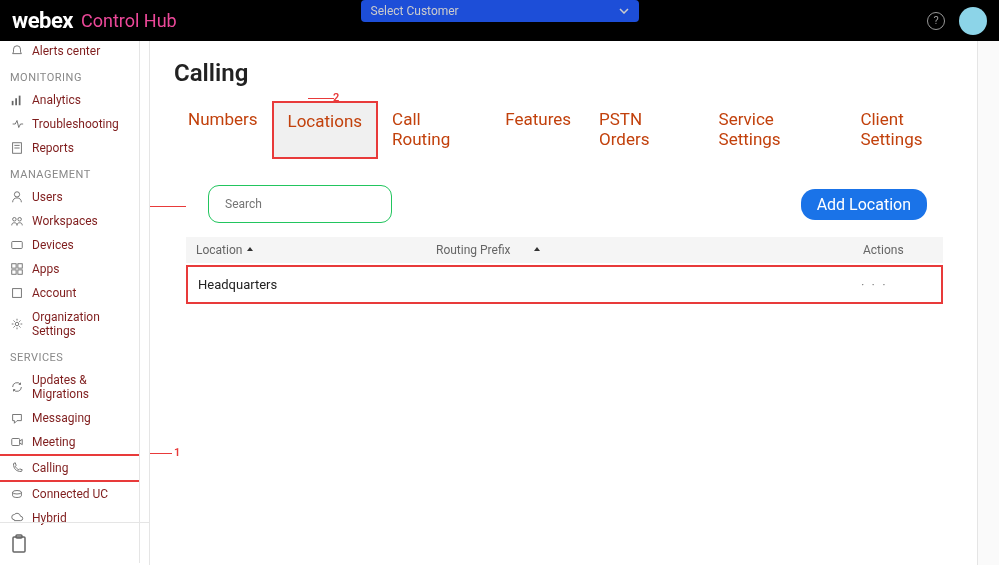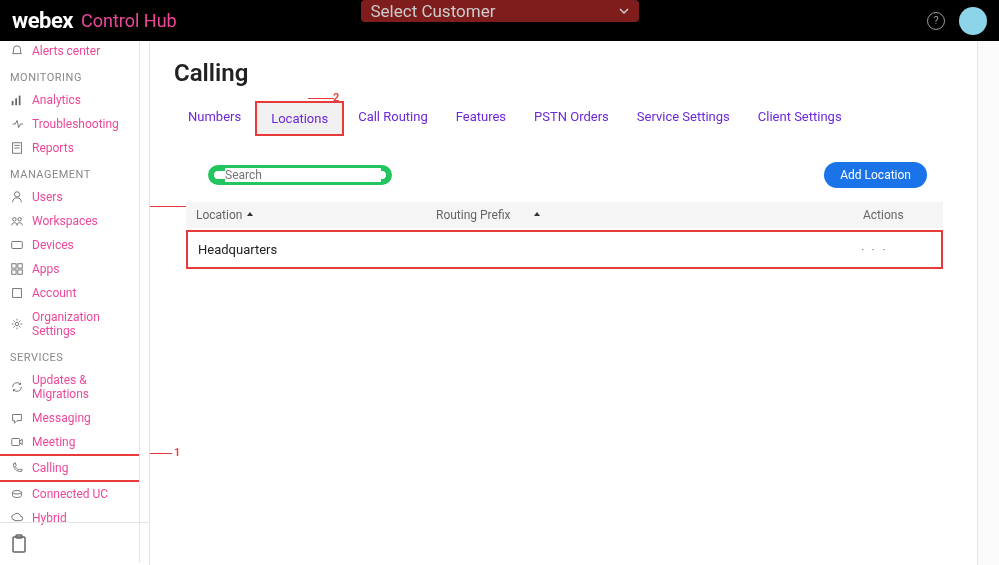--- a/index.html
+++ b/index.html
@@ -3,62 +3,62 @@
   <meta charset="utf-8">
   <style>
     * { margin: 0; padding: 0; box-sizing: border-box; font-family: -apple-system, BlinkMacSystemFont, "Segoe UI", Roboto, Helvetica, Arial, sans-serif; }
     body { width: 999px; height: 565px; overflow: hidden; background: #fff; display: flex; flex-direction: column; }
     
     
     .header { height: 41px; background: #000; display: flex; padding: 0 12px; position: relative; }
     .logo-area { display: flex; align-items: center; gap: 8px; }
     .webex-logo { color: #fff; font-size: 22px; font-weight: 700; letter-spacing: -0.5px; }
     .control-hub { color: #ec4899; font-size: 18px; font-weight: 400; }
-    .customer-select { position: absolute; left: 50%; transform: translateX(-50%); width: 278px; height: 22px; background: #7f1d1d; border-radius: 4px; display: flex; align-items: center; justify-content: space-between; padding: 0 10px; color: #ccc; font-size: 17px; cursor: pointer; }
+    .customer-select { position: absolute; left: 50%; transform: translateX(-50%); width: 278px; height: 22px; background: #1d4ed8; border-radius: 4px; display: flex; align-items: center; justify-content: space-between; padding: 0 10px; color: #ccc; font-size: 12px; cursor: pointer; }
     .chevron-down { width: 10px; height: 6px; }
     .header-right { margin-left: auto; display: flex; align-items: center; gap: 14px; }
     .help-icon { width: 18px; height: 18px; border: 1.5px solid #999; border-radius: 50%; display: flex; align-items: center; justify-content: center; color: #999; font-size: 11px; cursor: pointer; }
     .avatar { width: 28px; height: 28px; background: #8cd4e8; border-radius: 50%; cursor: pointer; }
     
     
     .layout { display: flex; flex: 1; overflow: hidden; }
     
     
     .sidebar { width: 150px; background: #fff; border-right: 1px solid #e5e5e5; overflow-y: auto; position: relative; }
     .sidebar-inner { width: 140px; border-right: 1px solid #e5e5e5; height: 522px; overflow-y: auto; }
     .sidebar-inner::-webkit-scrollbar { width: 10px; }
     .sidebar-inner::-webkit-scrollbar-thumb { background: #ccc; border-radius: 5px; }
-    .sidebar-item { display: flex; align-items: center; gap: 8px; padding: 5px 10px; font-size: 12px; color: #ec4899; cursor: pointer; }
+    .sidebar-item { display: flex; align-items: center; gap: 8px; padding: 5px 10px; font-size: 12px; color: #7f1d1d; cursor: pointer; }
     .sidebar-item.active { border: 2px solid #e83a3a; border-left: none; margin-right: -8px; }
     .sidebar-section { font-size: 11px; font-weight: 400; color: #888; letter-spacing: 0.5px; padding: 8px 10px 4px; }
     .sidebar-icon { width: 14px; height: 14px; flex-shrink: 0; color: #666; }
     .clipboard-area { position: absolute; bottom: 0; left: 0; width: 150px; height: 43px; border-top: 1px solid #e5e5e5; display: flex; align-items: center; padding-left: 10px; }
     .clipboard-icon { width: 18px; height: 20px; color: #666; }
     
     
     .main { flex: 1; display: flex; flex-direction: column; overflow: hidden; position: relative; }
     .main::-webkit-scrollbar { width: 10px; }
     .main-inner { flex: 1; padding: 0; overflow-y: auto; }
     .page-title { font-size: 24px; font-weight: 600; color: #222; padding: 18px 0 14px 24px; }
     
     
     .tabs { display: flex; gap: 0; padding-left: 24px; border-bottom: none; }
-    .tab { padding: 8px 14px; font-size: 13px; color: #6d28d9; cursor: pointer; border-bottom: 2px solid transparent; position: relative; }
+    .tab { padding: 8px 14px; font-size: 17px; color: #c2410c; cursor: pointer; border-bottom: 2px solid transparent; position: relative; }
     .tab.active { border: 2px solid #e83a3a; font-weight: 400; background: #f0f0f0; }
     
     
     .annotation { position: absolute; font-size: 11px; color: #e83a3a; font-weight: 600; }
     .annotation-line { position: absolute; background: #e83a3a; }
     
     
     .toolbar { display: flex; align-items: center; justify-content: space-between; padding: 26px 50px 14px 58px; }
-    .search-box { width: 184px; height: 20px; border: 6px solid #22c55e; border-radius: 11px; display: flex; align-items: center; padding: 0 10px; gap: 6px; justify-content: center; }
+    .search-box { width: 184px; height: 38px; border: 1px solid #22c55e; border-radius: 11px; display: flex; align-items: center; padding: 0 10px; gap: 6px; justify-content: center; }
     .search-icon { width: 13px; height: 13px; color: #888; }
     .search-input { border: none; outline: none; font-size: 12px; flex: 1; color: #333; }
-    .add-btn { background: #1a73e8; color: #fff; border: none; border-radius: 14px; padding: 6px 16px; font-size: 12px; cursor: pointer; }
+    .add-btn { background: #1a73e8; color: #fff; border: none; border-radius: 14px; padding: 6px 16px; font-size: 16px; cursor: pointer; }
     
     
     .table-area { padding: 0 34px 0 36px; }
     .table-header { display: flex; background: #f5f5f5; padding: 6px 10px; font-size: 12px; color: #666; }
     .th-location { width: 240px; display: flex; align-items: center; gap: 4px; }
     .th-routing { flex: 1; display: flex; align-items: center; gap: 22px; }
     .th-actions { width: 70px; }
     .sort-arrow { width: 8px; height: 8px; }
     .table-row { display: flex; align-items: center; padding: 10px 10px; font-size: 13px; color: #222; border: 2px solid #e83a3a; margin-top: 2px; }
     .td-location { width: 240px; }

